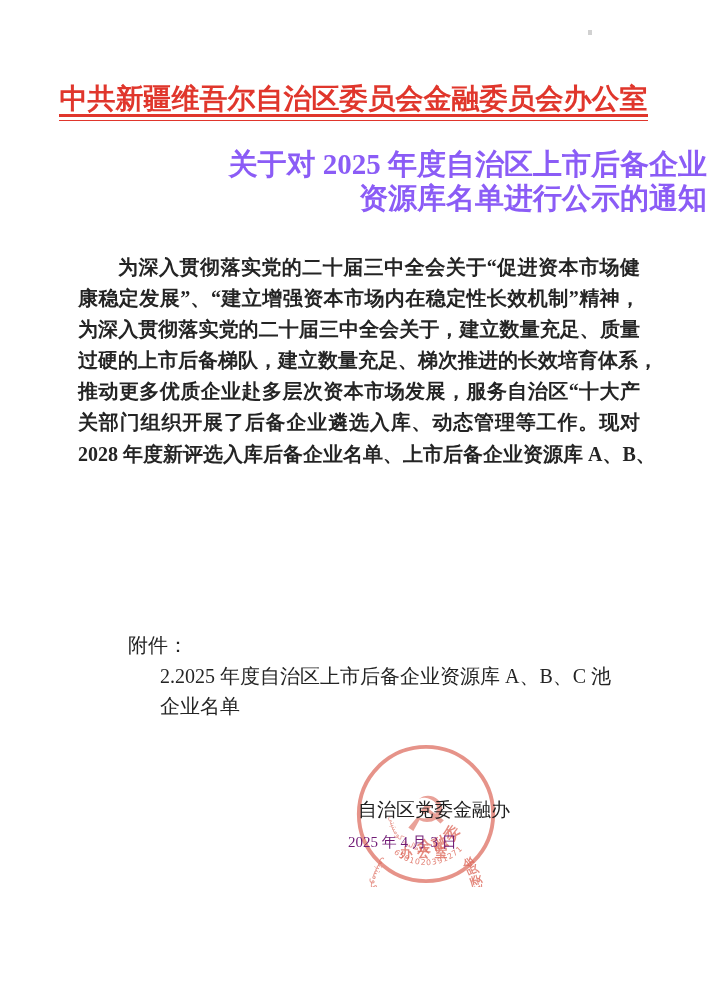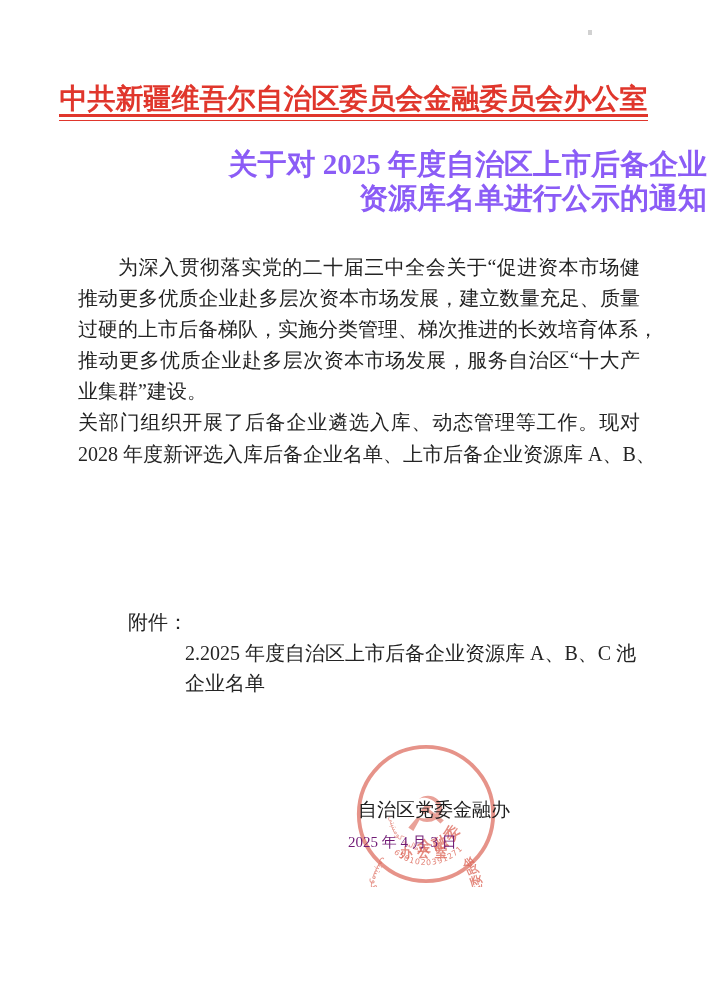--- a/index.html
+++ b/index.html
@@ -18,30 +18,30 @@
   .rule-bottom-thin{left:79px;top:915.5px;width:558px;height:1.5px;}
   .rule-bottom-thick{left:79px;top:919px;width:558px;height:3px;}
   .doc-title{
     position:absolute;left:0;top:147px;width:707px;text-align:right;
     font-size:29px;font-weight:bold;line-height:34px;color:#8b5cf6;white-space:nowrap;
   }
   .body-text{
     position:absolute;left:78px;top:252px;width:562px;
     font-size:20px;line-height:31.1px;color:#242424;
   }
-  .line{white-space:nowrap;}
+  .line{white-space:nowrap;font-weight:bold;}
   .line.stretch{text-align:justify;text-align-last:justify;}
   .line.indent{text-indent:40px;}
   .attachments{
-    position:absolute;left:128px;top:607px;width:540px;
+    position:absolute;left:128px;top:630px;width:540px;
     font-size:20px;line-height:30.5px;color:#242424;
   }
   .att-row{display:flex;white-space:nowrap;}
   .att-label{width:57px;flex:0 0 57px;}
-  .att-cont{margin-left:57px;white-space:nowrap;}
+  .att-cont{margin-left:32px;white-space:nowrap;}
   .signature{
     position:absolute;left:358px;top:800px;font-size:19px;color:#1f1f1f;
     line-height:19px;white-space:nowrap;z-index:2;font-family:Liberation Serif, serif;
   }
   .sign-date{
     position:absolute;left:348px;top:833px;font-size:15px;color:#701a75;
     line-height:19px;white-space:nowrap;z-index:2;
   }
   .seal{position:absolute;left:353px;top:741px;width:146px;height:146px;z-index:1;}
   .seal text{fill:#dd6a5c;}
@@ -57,24 +57,24 @@
   <div class="rule rule-top-thick"></div>
   <div class="rule rule-top-thin"></div>
 
   <div class="doc-title">
     <div>关于对 2025 年度自治区上市后备企业</div>
     <div>资源库名单进行公示的通知</div>
   </div>
 
   <div class="body-text">
     <div class="line indent stretch">为深入贯彻落实党的二十届三中全会关于“促进资本市场健</div>
-    <div class="line stretch">推动更多优质企业赴多层次资本市场发展，建立数量充足、质量</div>
-    <div class="line stretch">过硬的上市后备梯队，实施分类管理、梯次推进的长效培育体系，</div>
+    <div class="line stretch">康稳定发展”、“建立增强资本市场内在稳定性长效机制”精神，</div>
+    <div class="line stretch">为深入贯彻落实党的二十届三中全会关于，建立数量充足、质量</div>
+    <div class="line stretch">过硬的上市后备梯队，建立数量充足、梯次推进的长效培育体系，</div>
     <div class="line stretch">推动更多优质企业赴多层次资本市场发展，服务自治区“十大产</div>
-    <div class="line">业集群”建设。</div>
     <div class="line stretch">关部门组织开展了后备企业遴选入库、动态管理等工作。现对</div>
     <div class="line stretch">2028 年度新评选入库后备企业名单、上市后备企业资源库 A、B、</div>
   </div>
 
   <div class="attachments">
     <div class="att-row">
       <span class="att-label">附件：</span>
     </div>
     <div class="att-cont">2.2025 年度自治区上市后备企业资源库 A、B、C 池</div>
     <div class="att-cont">企业名单</div>

